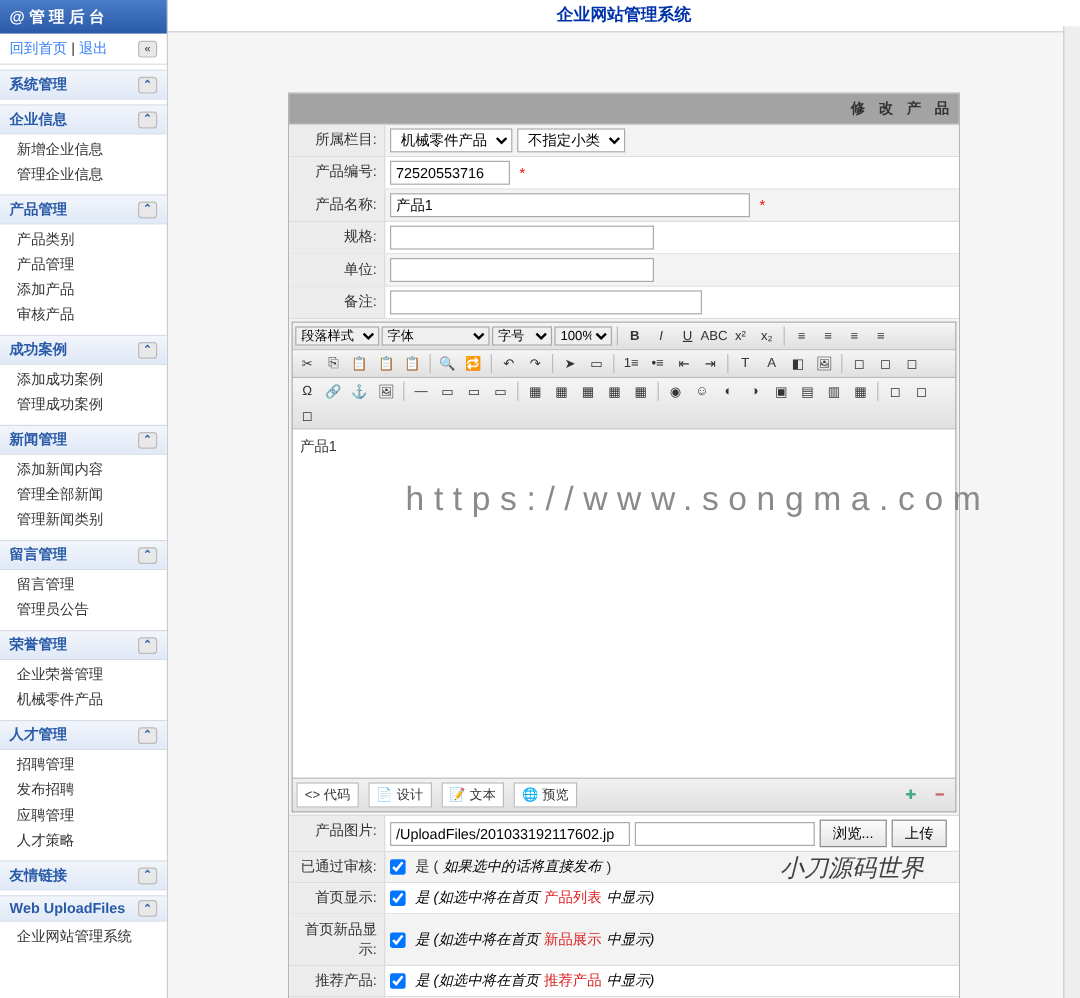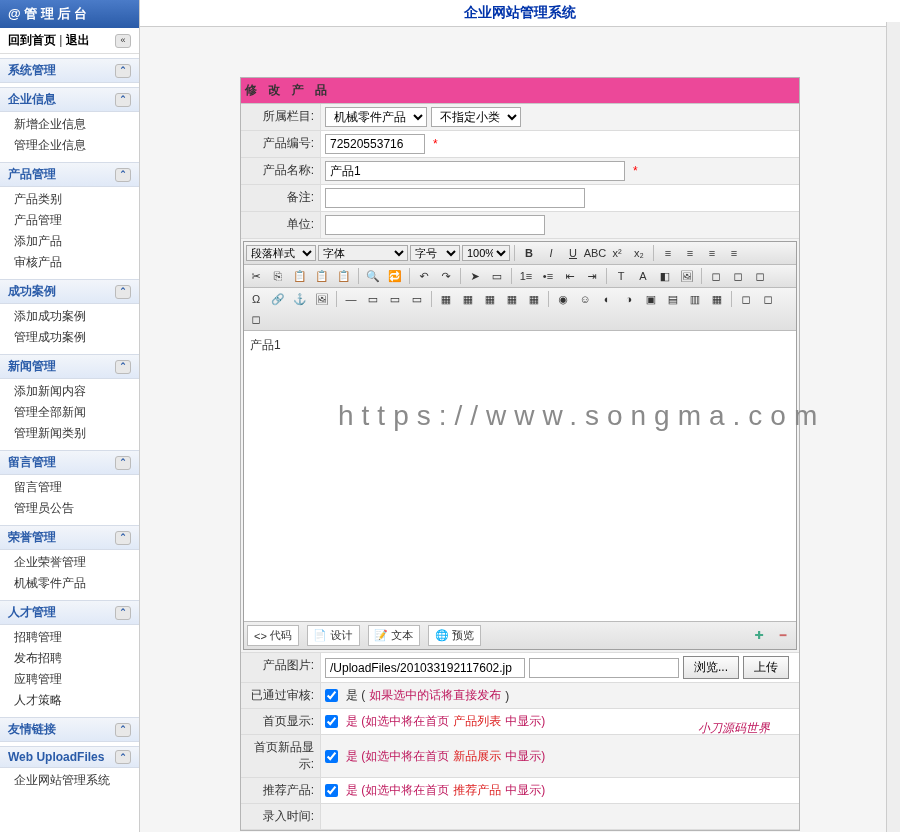--- a/index.html
+++ b/index.html
@@ -1,52 +1,52 @@
 <!DOCTYPE html>
 <html><head>
 <meta charset="utf-8">
 <style>
 * { box-sizing: border-box; margin: 0; padding: 0; }
 body { font-family: "Microsoft YaHei", Arial, sans-serif; font-size: 12px; background: #fff; color: #333; }
 .container { display: flex; width: 900px; height: 832px; }
 .sidebar { width: 140px; background: #fff; border-right: 1px solid #ccc; }
 .sidebar-header { background: linear-gradient(#4a7bc8, #2a5ba8); color: #fff; padding: 5px 8px; font-size: 13px; font-weight: bold; }
 .sidebar-top { display: flex; justify-content: space-between; align-items: center; padding: 4px 8px; border-bottom: 1px solid #ddd; font-size: 12px; }
-.sidebar-top a { color: #000000; text-decoration: none; font-weight: bold; }
+.sidebar-top a { color: #3b82f6; text-decoration: none; }
 .toggle-icon { background: #e8e8e8; border: 1px solid #bbb; border-radius: 3px; width: 16px; height: 14px; display: inline-flex; align-items: center; justify-content: center; font-size: 9px; cursor: pointer; line-height: 1; }
 .menu-group { margin-top: 4px; }
 .menu-title { display: flex; justify-content: space-between; align-items: center; background: linear-gradient(#f2f5fa,#e0e9f7); padding: 3px 8px; color: #2a5ba8; font-weight: bold; border-top: 1px solid #d5dce8; border-bottom: 1px solid #d5dce8; cursor: pointer; }
 .menu-items { padding: 2px 0 2px 14px; }
 .menu-items div { padding: 2px 0; color: #333; cursor: pointer; }
 .main { flex: 1; display: flex; flex-direction: column; background: #f5f5f5; position: relative; }
 .main-header { text-align: center; color: #0033aa; font-weight: bold; padding: 4px 0; background: #fff; border-bottom: 1px solid #ccc; font-size: 14px; }
 .form-panel { margin: 50px auto 0; width: 560px; border: 1px solid #b5b5b5; background: #fff; }
-.panel-title { background: #ec4899; border-bottom: 1px solid #c8c8c8; text-align: left; padding: 4px; font-weight: bold; letter-spacing: 4px; }
+.panel-title { background: #a3a3a3; border-bottom: 1px solid #c8c8c8; text-align: right; padding: 4px; font-weight: bold; letter-spacing: 4px; }
 .form-row { display: flex; border-bottom: 1px solid #dcdcdc; background: #fff; }
 .form-row.alt { background: #f3f3f3; }
 .form-label { width: 80px; text-align: right; padding: 4px 6px; background: #ececec; border-right: 1px solid #dcdcdc; }
 .form-val { flex: 1; padding: 3px 4px; display: flex; align-items: center; gap: 4px; }
 .form-val input[type=text] { border: 1px solid #aaa; padding: 2px 4px; font-size: 12px; }
 .form-val select { border: 1px solid #aaa; padding: 1px 4px; font-size: 12px; background: #fff; }
 .req { color: red; margin-left: 4px; }
 .editor { border: 1px solid #a0a0a0; margin: 2px; }
 .editor-toolbar { background: linear-gradient(#f5f5f5,#e0e0e0); border-bottom: 1px solid #bbb; padding: 2px; display: flex; flex-wrap: wrap; gap: 2px; align-items: center; }
 .editor-toolbar select { font-size: 11px; border: 1px solid #aaa; }
 .tb-btn { width: 20px; height: 18px; border: 1px solid transparent; display: inline-flex; align-items: center; justify-content: center; font-size: 11px; cursor: pointer; color: #333; }
 .tb-sep { width: 1px; height: 16px; background: #bbb; margin: 0 2px; }
 .editor-content { min-height: 290px; padding: 6px; font-size: 12px; background: #fff; }
 .editor-tabs { background: linear-gradient(#f0f0f0,#e0e0e0); border-top: 1px solid #bbb; padding: 3px; display: flex; gap: 8px; align-items: center; }
 .editor-tab { display: inline-flex; align-items: center; gap: 3px; padding: 2px 6px; border: 1px solid #bbb; background: #fff; cursor: pointer; font-size: 11px; }
 .editor-tabs-right { margin-left: auto; display: flex; gap: 4px; }
 .check-row input[type=checkbox] { margin-right: 4px; }
-.blue-txt { color: #be185d; }
+.blue-txt { color: #000000; font-style: italic; }
 .red-txt { color: #d22; }
 .btn { border: 1px solid #888; background: linear-gradient(#fcfcfc,#e5e5e5); padding: 2px 10px; font-size: 12px; cursor: pointer; }
 .watermark { position: absolute; left: 150px; top: 400px; font-size: 28px; color: #8a8a8a; letter-spacing: 8px; pointer-events: none; font-family: Liberation Sans, sans-serif; margin-left: 48px; }
-.watermark2 { position: absolute; right: 130px; bottom: 95px; font-size: 12px; color: #be185d; font-style: italic; pointer-events: none; }
+.watermark2 { position: absolute; right: 130px; bottom: 95px; font-size: 20px; color: #404040; font-style: italic; pointer-events: none; }
 .scrollbar { position: absolute; right: 0; top: 22px; bottom: 0; width: 14px; background: #eee; border-left: 1px solid #ccc; }
 </style>
 </head>
 <body>
 
 <div class="container">
   <div class="sidebar">
     <div class="sidebar-header">@ 管 理 后 台</div>
     <div class="sidebar-top">
       <span>
@@ -180,32 +180,38 @@
       </div>
 
       <div class="form-row alt">
         <div class="form-label">产品名称:</div>
         <div class="form-val">
           <input type="text" style="width: 300px;" value="产品1">
           <span class="req">*</span>
         </div>
       </div>
 
+      <div class="form-row">
+        <div class="form-label">规格:</div>
+        <div class="form-val">
+            <input type="text" style="width: 220px;">
+          </div>
+      </div>
+
+      <div class="form-row alt">
+        <div class="form-label">单位:</div>
+        <div class="form-val">
+            <input type="text" style="width: 220px;">
+          </div>
+      </div>
 
       <div class="form-row">
         <div class="form-label">备注:</div>
         <div class="form-val">
             <input type="text" style="width: 260px;">
-          </div>
-      </div>
-
-      <div class="form-row alt">
-        <div class="form-label">单位:</div>
-        <div class="form-val">
-            <input type="text" style="width: 220px;">
           </div>
       </div>
 
       <div class="form-row alt" style="padding:0;">
         <div style="flex:1;">
           <div class="editor">
             <div class="editor-toolbar">
               <select style="width:70px"><option>段落样式</option></select>
               <select style="width:90px"><option>字体</option></select>
               <select style="width:50px"><option>字号</option></select>

